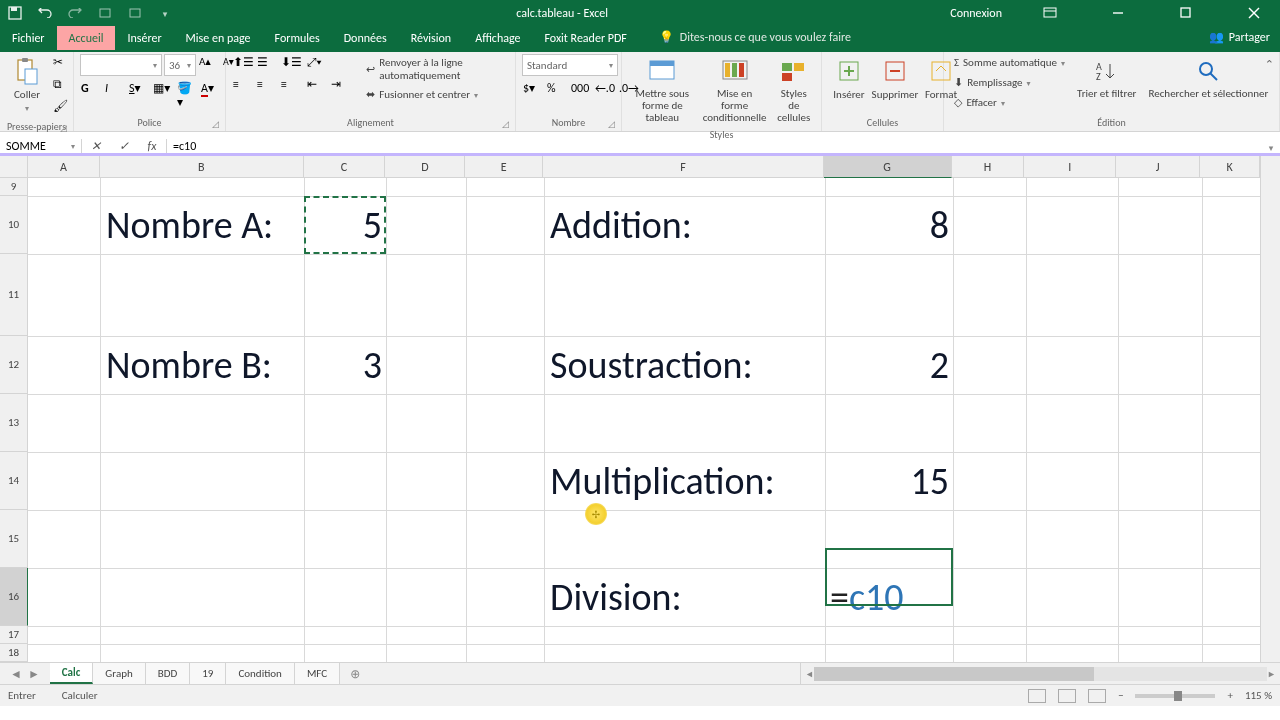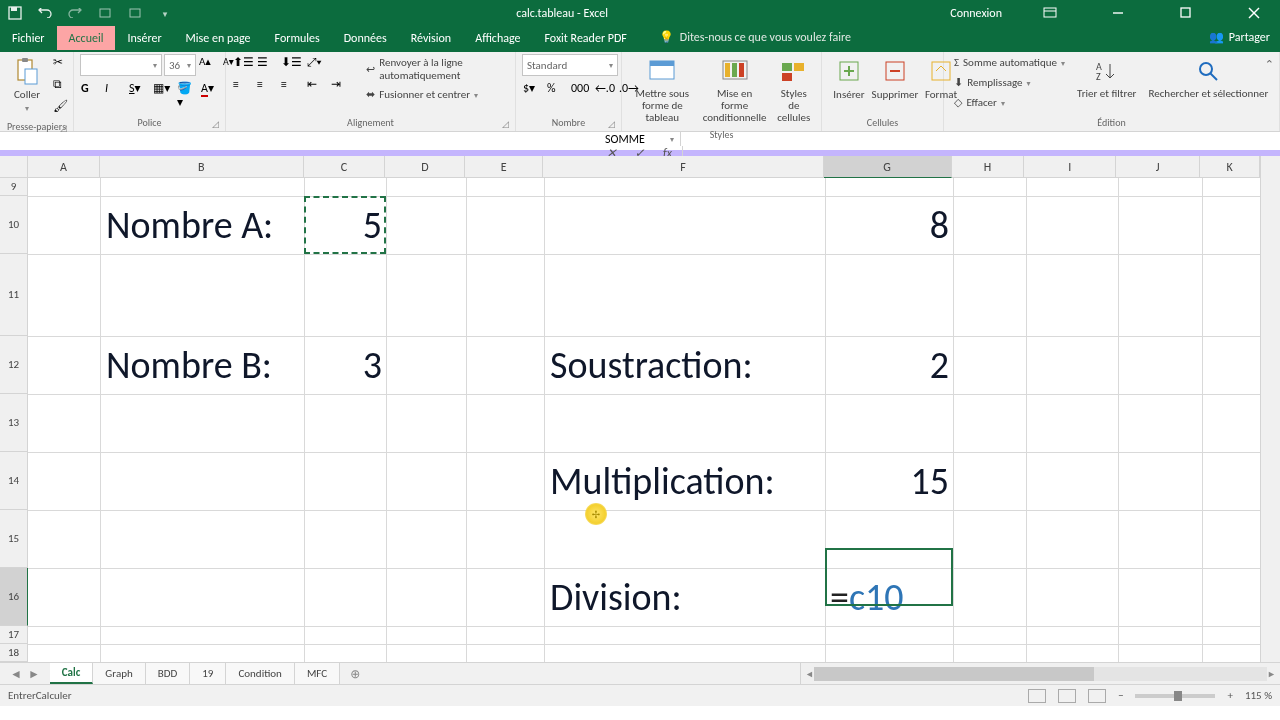--- a/index.html
+++ b/index.html
@@ -21,21 +21,21 @@
 .rgroup-label { font-size: 10px; color: #666; text-align: center; padding: 2px 0; position: relative; }
 .rgroup-label .lnch { position: absolute; right: 0; bottom: 2px; font-size: 9px; color: #888; cursor: pointer; }
 .rbtn { display: flex; flex-direction: column; align-items: center; gap: 2px; padding: 2px 4px; cursor: pointer; font-size: 11px; color: #444; }
 .rbtn-lg { min-width: 42px; }
 .rbtn .ico { width: 32px; height: 30px; display: flex; align-items: center; justify-content: center; }
 .rbtn-sm { flex-direction: row; gap: 3px; align-items: center; justify-content: center; height: 20px; width: 22px; border: 1px solid transparent; }
 .rrow { display: flex; gap: 2px; }
 .rcol { display: flex; flex-direction: column; gap: 2px; }
 .combo { border: 1px solid #c4c4c4; background: #fff; height: 22px; display: flex; align-items: center; padding: 0 4px; font-size: 11px; color: #666; }
 .dd-arrow { margin-left: auto; font-size: 8px; color: #888; }
-.namebox-bar { height: 24px; border-bottom: 6px solid #c4b5fd; display: flex; align-items: center; background: #fff; flex-direction: column; }
+.namebox-bar { height: 24px; border-bottom: 3px solid #c4b5fd; display: flex; align-items: flex-end; background: #fff; }
 .namebox { width: 82px; border-right: 1px solid #d4d4d4; display: flex; align-items: center; padding: 0 6px; font-size: 12px; }
 .nb-dd { font-size: 8px; color: #888; margin-left: auto; }
 .fx-btns { display: flex; align-items: center; border-right: 1px solid #d4d4d4; }
 .fx-btn { width: 28px; height: 100%; display: flex; align-items: center; justify-content: center; font-size: 12px; color: #555; cursor: pointer; font-style: italic; }
 .formula-bar { flex: 1; display: flex; align-items: center; padding: 0 6px; font-size: 12px; }
 .sheet-area { position: relative; height: 506px; background: #fff; overflow: hidden; }
 .corner { position: absolute; left: 0; top: 0; width: 28px; height: 22px; background: #f0f0f0; border-right: 1px solid #d4d4d4; border-bottom: 1px solid #d4d4d4; z-index: 3; }
 .col-hdrs { position: absolute; left: 28px; top: 0; right: 20px; height: 22px; display: flex; background: #e6e6e6; z-index: 2; }
 .ch { border-right: 1px solid #d4d4d4; border-bottom: 1px solid #d4d4d4; display: flex; align-items: center; justify-content: center; font-size: 12px; color: #444; background: #f0f0f0; }
 .ch.active { background: #d2d2d2; border-bottom-color: #217346; }
@@ -418,20 +418,21 @@
     <div class="select-box dashed" style="left:276px;top:18px;width:82px;height:58px"></div>
 
     <div class="select-box" style="left:797px;top:370px;width:128px;height:58px"></div>
 
     <div class="cursor-mark" style="left:557px;top:325px"></div>
 
     <div class="cell-txt big" style="left:78px;top:18px;width:200px;height:58px">Nombre A:</div>
     <div class="cell-txt big" style="left:276px;top:18px;width:78px;height:58px;justify-content:flex-end">5</div>
     <div class="cell-txt big" style="left:78px;top:158px;width:200px;height:58px">Nombre B:</div>
     <div class="cell-txt big" style="left:276px;top:158px;width:78px;height:58px;justify-content:flex-end">3</div>
+    <div class="cell-txt big" style="left:522px;top:18px;width:275px;height:58px">Addition:</div>
     <div class="cell-txt big" style="left:797px;top:18px;width:124px;height:58px;justify-content:flex-end">8</div>
     <div class="cell-txt big" style="left:522px;top:158px;width:275px;height:58px">Soustraction:</div>
     <div class="cell-txt big" style="left:797px;top:158px;width:124px;height:58px;justify-content:flex-end">2</div>
     <div class="cell-txt big" style="left:522px;top:274px;width:275px;height:58px">Multiplication:</div>
     <div class="cell-txt big" style="left:797px;top:274px;width:124px;height:58px;justify-content:flex-end">15</div>
     <div class="cell-txt big" style="left:522px;top:390px;width:275px;height:58px">Division:</div>
     <div class="cell-txt formula-render" style="left:802px;top:390px;height:58px;display:flex;align-items:center">
       <span class="eq">=</span>
         <span class="ref">c10</span>
     </div>
@@ -475,21 +476,21 @@
     <span style="font-size:9px;color:#888">◄</span>
     <div class="hscroll-track">
         <div class="hscroll-thumb"></div>
       </div>
     <span style="font-size:9px;color:#888">►</span>
   </div>
 </div>
 
 <div class="statusbar">
   <span>Entrer</span>
-  <span style="margin-left:0">Calculer</span>
+  <span style="margin-left:26px">Calculer</span>
   <div class="sb-right">
     <span class="view-btn"></span>
     <span class="view-btn"></span>
     <span class="view-btn"></span>
     <span>−</span>
     <div class="zoom-slider"></div>
     <span>+</span>
     <span>115 %</span>
   </div>
 </div>

